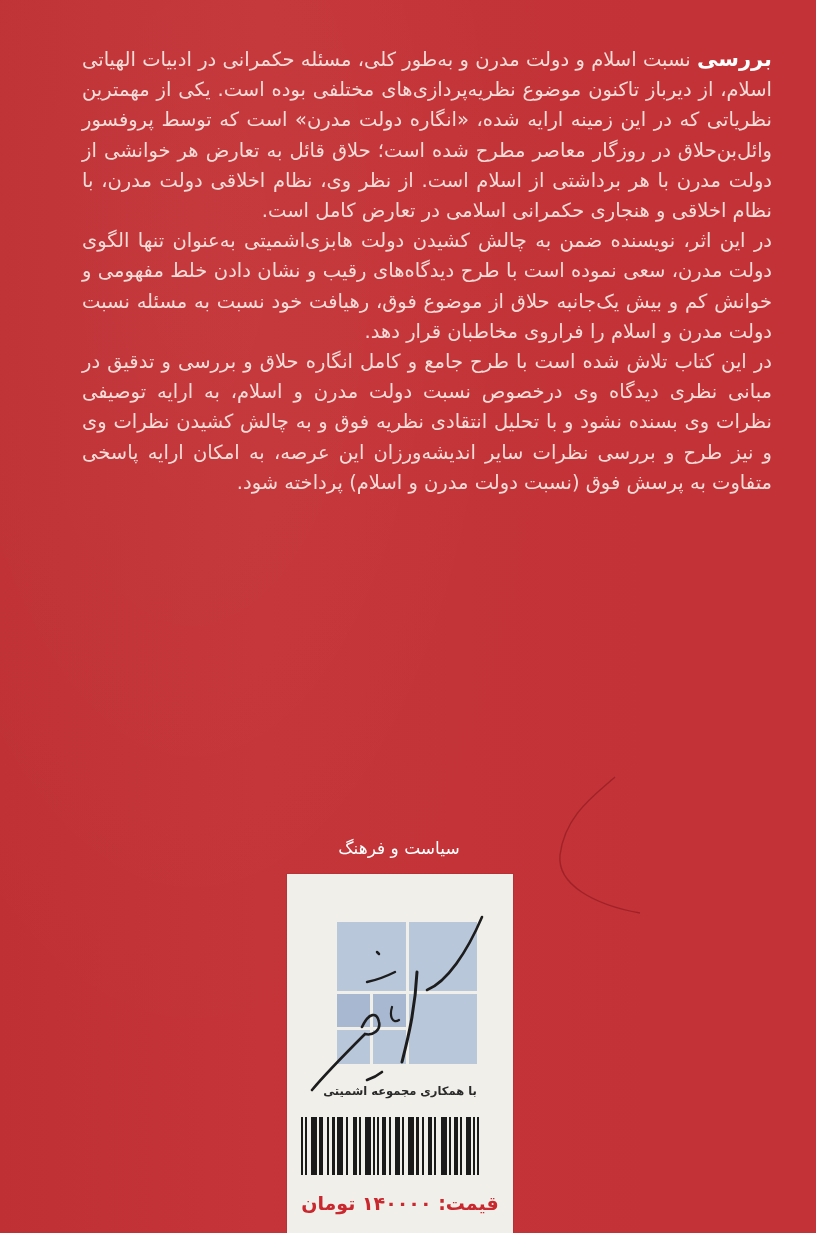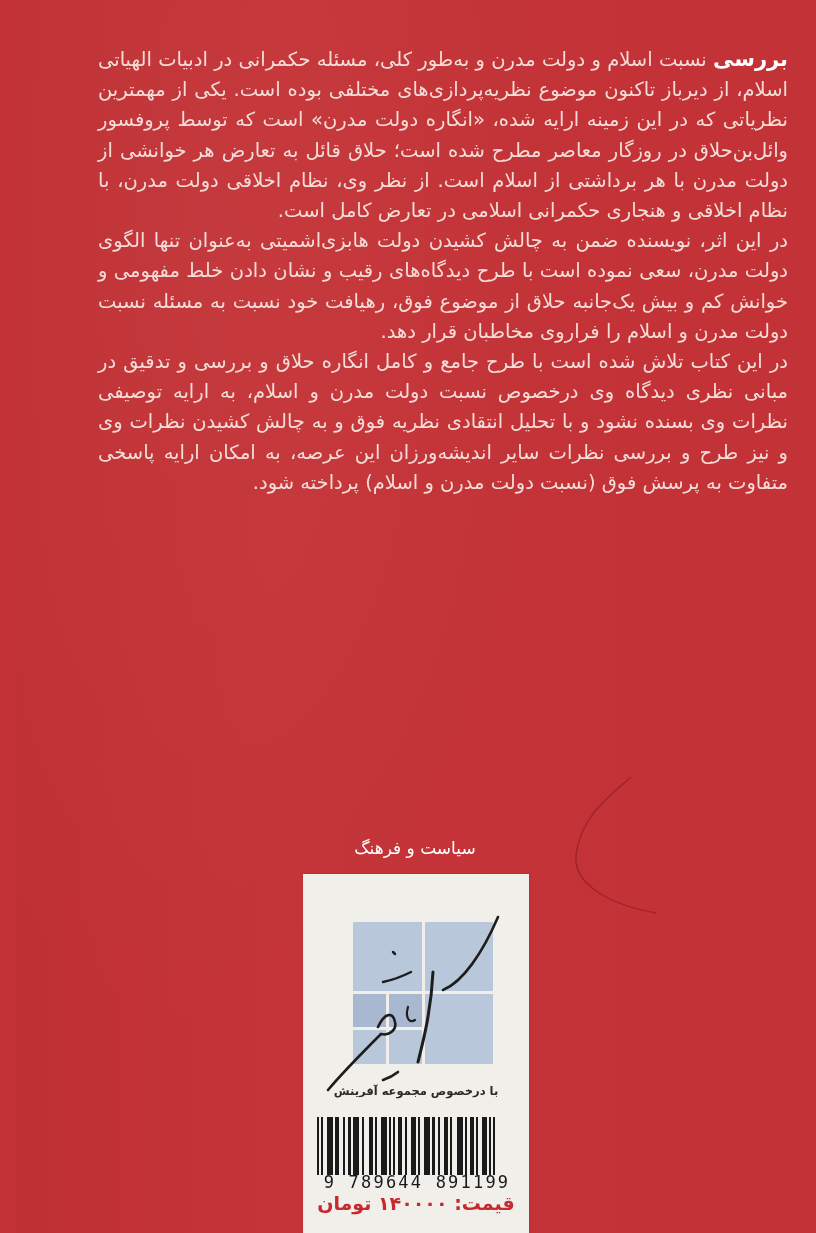--- a/index.html
+++ b/index.html
@@ -9,21 +9,21 @@
     body {
       width: 816px;
       height: 1233px;
       background: #c23236;
       position: relative;
       overflow: hidden;
       font-family: "DejaVu Sans", sans-serif;
     }
     .cover {
       position: absolute;
-      left: 16px; top: 0;
+      left: 0; top: 0;
       width: 652px; height: 1233px;
       background:
         radial-gradient(ellipse at 30% 20%, rgba(255,255,255,0.03), rgba(0,0,0,0) 60%),
         linear-gradient(90deg, #bf3034 0%, #c43438 40%, #c23236 100%);
     }
     .blurb {
       position: absolute;
       left: 82px;
       top: 44px;
       width: 690px;
@@ -178,21 +178,21 @@
         <path d="M 175 5 C 160 40, 140 70, 120 78" stroke="#1d1d1d" stroke-width="2.6" fill="none" stroke-linecap="round"></path>
         <path d="M 110 60 C 108 100, 100 130, 95 150" stroke="#1d1d1d" stroke-width="3" fill="none" stroke-linecap="round"></path>
         <path d="M 60 70 C 70 68, 80 64, 88 60" stroke="#1d1d1d" stroke-width="2.4" fill="none" stroke-linecap="round"></path>
         <path d="M 85 95 C 82 105, 86 112, 92 108" stroke="#1d1d1d" stroke-width="2.2" fill="none" stroke-linecap="round"></path>
         <path d="M 55 115 C 62 100, 70 100, 72 110 C 74 118, 66 124, 58 122 C 40 140, 20 160, 5 178" stroke="#1d1d1d" stroke-width="2.6" fill="none" stroke-linecap="round"></path>
         <path d="M 70 40 L 72 42" stroke="#1d1d1d" stroke-width="2.5" stroke-linecap="round"></path>
         <path d="M 75 160 C 70 164, 66 166, 60 168" stroke="#1d1d1d" stroke-width="2.6" fill="none" stroke-linecap="round"></path>
       </svg>
     </div>
 
-    <div class="collab">با درخصوص مجموعه آفرینش</div>
+    <div class="collab">با همکاری مجموعه اشمیتی</div>
 
     <div class="barcode">
       <div class="bar" style="width:2px"></div>
         <div class="gap" style="width:2px"></div>
       <div class="bar" style="width:2px"></div>
         <div class="gap" style="width:4px"></div>
       <div class="bar" style="width:6px"></div>
         <div class="gap" style="width:2px"></div>
       <div class="bar" style="width:4px"></div>
         <div class="gap" style="width:4px"></div>
@@ -240,18 +240,17 @@
         <div class="gap" style="width:2px"></div>
       <div class="bar" style="width:2px"></div>
         <div class="gap" style="width:4px"></div>
       <div class="bar" style="width:5px"></div>
         <div class="gap" style="width:2px"></div>
       <div class="bar" style="width:2px"></div>
         <div class="gap" style="width:2px"></div>
       <div class="bar" style="width:2px"></div>
     </div>
 
-    <div class="isbn">9 789644 891199</div>
 
     <div class="price">قیمت: ۱۴۰۰۰۰ تومان</div>
   </div>
 
 </div>
 
 </body></html>

